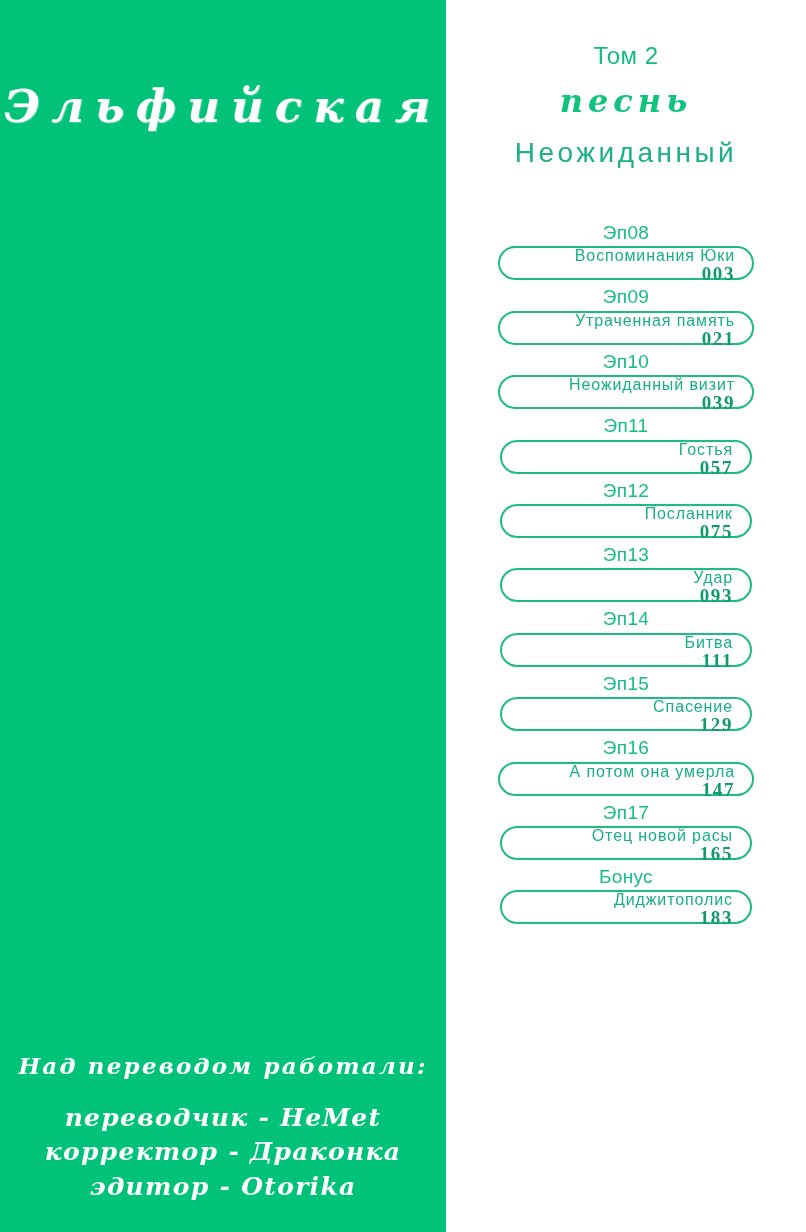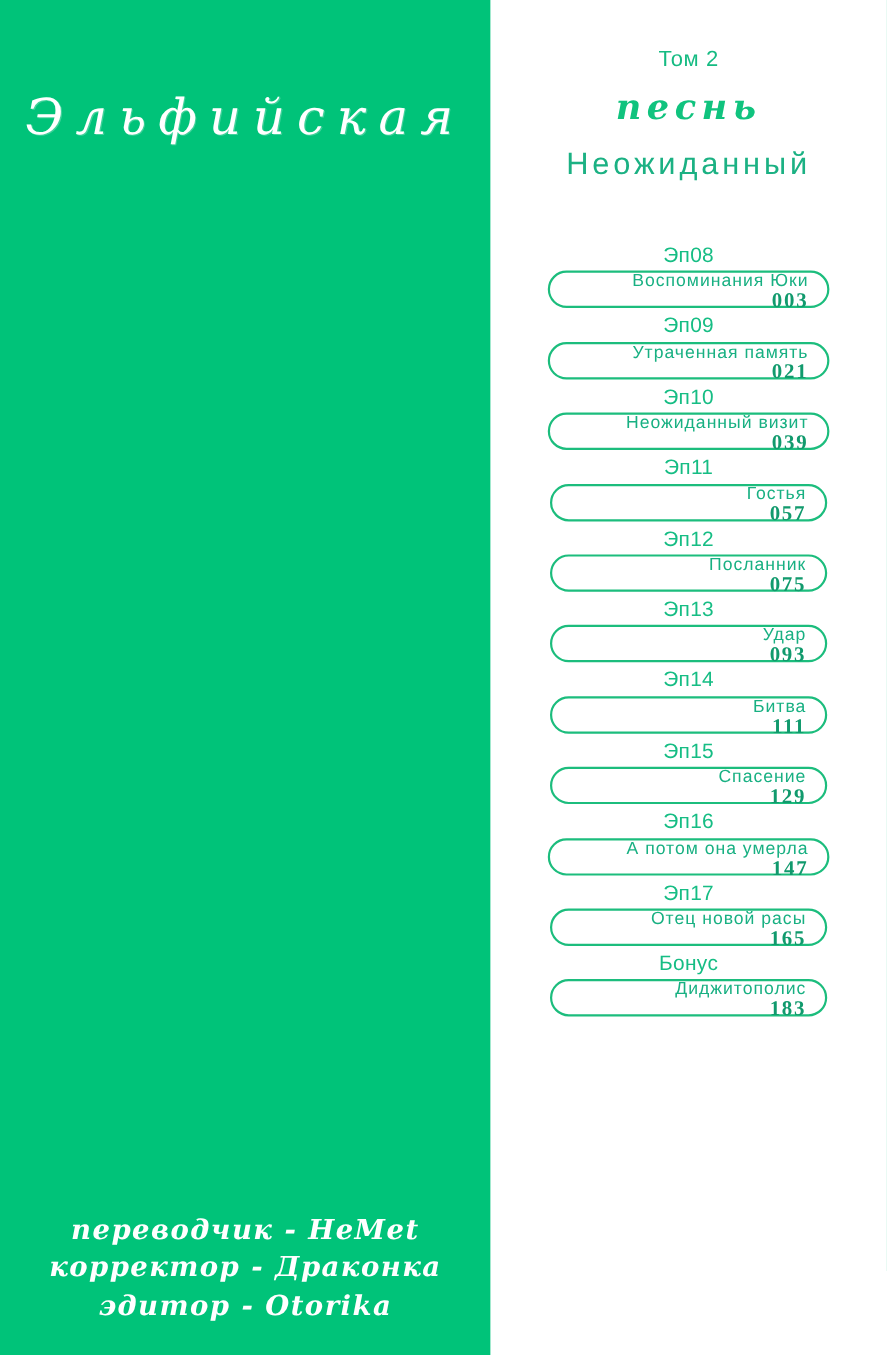--- a/index.html
+++ b/index.html
@@ -29,21 +29,21 @@
   }
   #series-title {
     position: absolute;
     left: 0;
     top: 83px;
     width: 446px;
     text-align: center;
     color: #ffffff;
     font-family: "DejaVu Serif", serif;
     font-style: italic;
-    font-weight: normal;
+    font-weight: bold;
     font-size: 45px;
     letter-spacing: 11px;
     line-height: 1.05;
     white-space: nowrap;
     text-shadow: 1px 1px 0 rgba(255,255,255,0.25);
   }
   #credits {
     position: absolute;
     left: 0;
     bottom: 28px;
@@ -82,21 +82,21 @@
   #toc-head {
     position: absolute;
     left: 0;
     top: 0;
     width: 360px;
     text-align: center;
     color: #15bb82;
   }
   #volume-label {
     margin-top: 44px;
-    font-size: 20px;
+    font-size: 24px;
     font-weight: normal;
     letter-spacing: 0.5px;
     line-height: 1;
   }
   #song-word {
     margin-top: 17px;
     font-family: "DejaVu Serif", serif;
     font-style: italic;
     font-weight: bold;
     font-size: 32px;
@@ -167,20 +167,21 @@
 </head>
 <body>
 
 <div id="page">
 
   <div id="left-panel">
 
     <div id="series-title">Эльфийская</div>
 
     <div id="credits">
+      <div id="credits-heading">Над переводом работали:</div>
       <div id="credits-lines">
           <div class="credit-line">переводчик  -  HeMet</div>
           <div class="credit-line">корректор  -  Драконка</div>
           <div class="credit-line">эдитор  -  Otorika</div>
         </div>
     </div>
 
   </div>
 
   <div id="right-panel">

